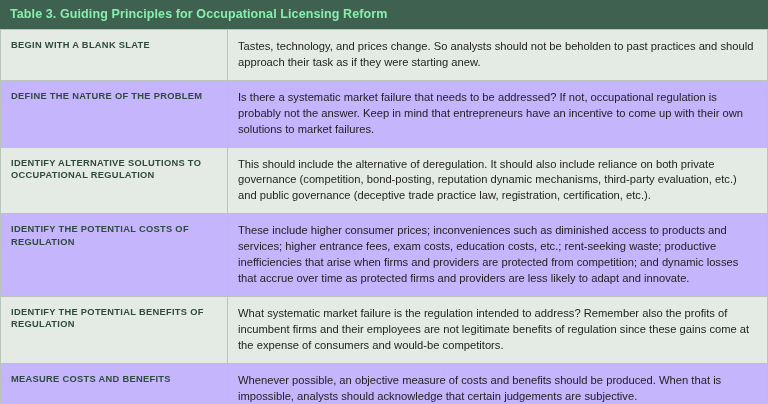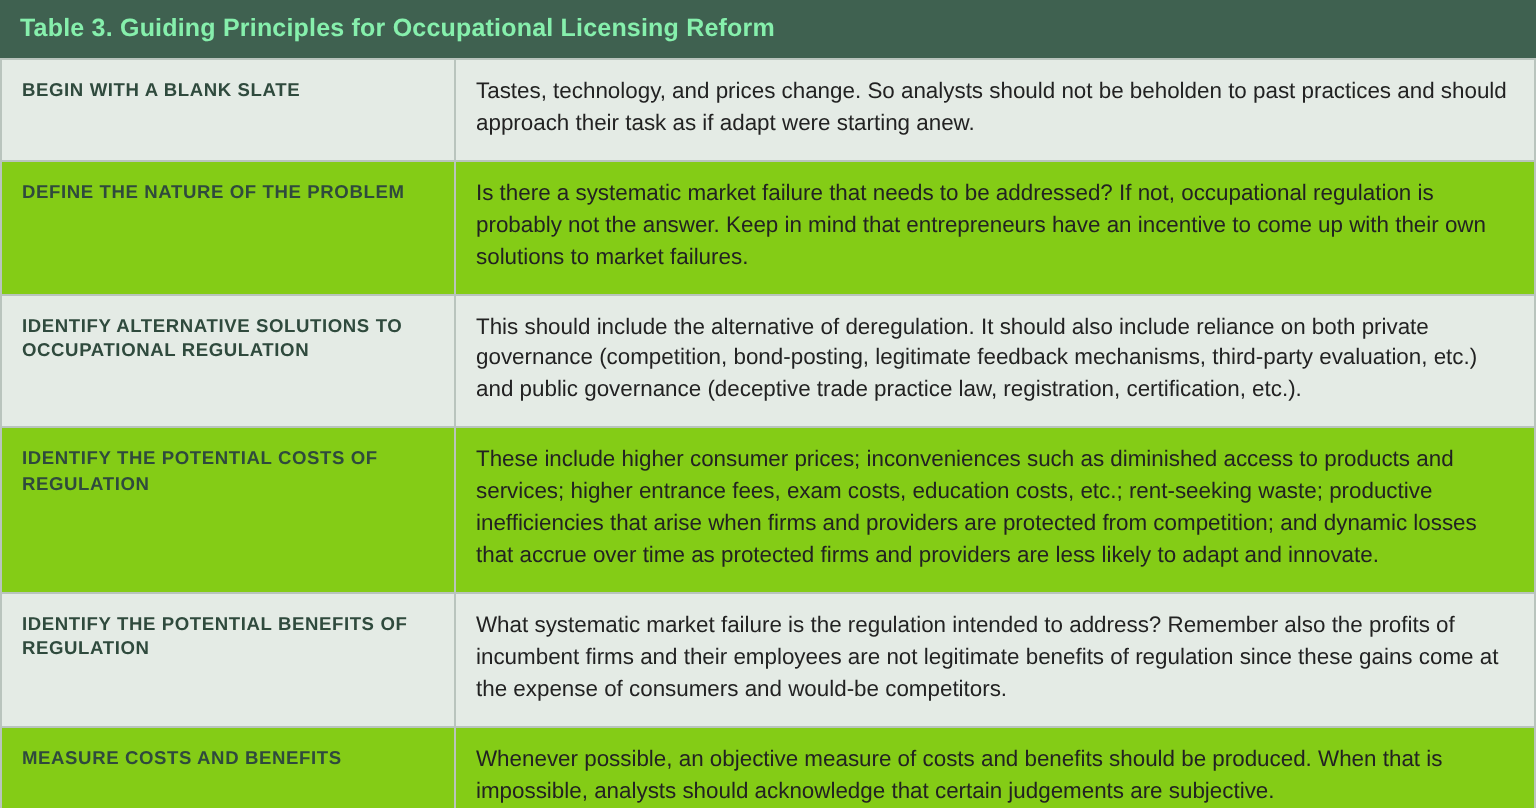--- a/index.html
+++ b/index.html
@@ -47,41 +47,41 @@
   }
   td.desc {
     font-size: 11.2px;
     color: #222222;
     line-height: 1.42;
   }
   tr.shaded td {
     background: #e4ebe5;
   }
   tr.plain td {
-    background: #84cc16;
+    background: #c4b5fd;
   }
 </style>
 </head>
 <body>
 
 <div class="table-wrap">
   <div class="table-title">Table 3. Guiding Principles for Occupational Licensing Reform</div>
   <table class="principles">
     <tbody>
       <tr class="shaded">
         <td class="label">BEGIN WITH A BLANK SLATE</td>
-        <td class="desc">Tastes, technology, and prices change. So analysts should not be beholden to past practices and should approach their task as if adapt were starting anew.</td>
+        <td class="desc">Tastes, technology, and prices change. So analysts should not be beholden to past practices and should approach their task as if they were starting anew.</td>
       </tr>
       <tr class="plain">
         <td class="label">DEFINE THE NATURE OF THE PROBLEM</td>
         <td class="desc">Is there a systematic market failure that needs to be addressed? If not, occupational regulation is probably not the answer. Keep in mind that entrepreneurs have an incentive to come up with their own solutions to market failures.</td>
       </tr>
       <tr class="shaded">
         <td class="label">IDENTIFY ALTERNATIVE SOLUTIONS TO OCCUPATIONAL REGULATION</td>
-        <td class="desc">This should include the alternative of deregulation. It should also include reliance on both private governance (competition, bond-posting, legitimate feedback mechanisms, third-party evaluation, etc.) and public governance (deceptive trade practice law, registration, certification, etc.).</td>
+        <td class="desc">This should include the alternative of deregulation. It should also include reliance on both private governance (competition, bond-posting, reputation dynamic mechanisms, third-party evaluation, etc.) and public governance (deceptive trade practice law, registration, certification, etc.).</td>
       </tr>
       <tr class="plain">
         <td class="label">IDENTIFY THE POTENTIAL COSTS OF REGULATION</td>
         <td class="desc">These include higher consumer prices; inconveniences such as diminished access to products and services; higher entrance fees, exam costs, education costs, etc.; rent-seeking waste; productive inefficiencies that arise when firms and providers are protected from competition; and dynamic losses that accrue over time as protected firms and providers are less likely to adapt and innovate.</td>
       </tr>
       <tr class="shaded">
         <td class="label">IDENTIFY THE POTENTIAL BENEFITS OF REGULATION</td>
         <td class="desc">What systematic market failure is the regulation intended to address? Remember also the profits of incumbent firms and their employees are not legitimate benefits of regulation since these gains come at the expense of consumers and would-be competitors.</td>
       </tr>
       <tr class="plain">

